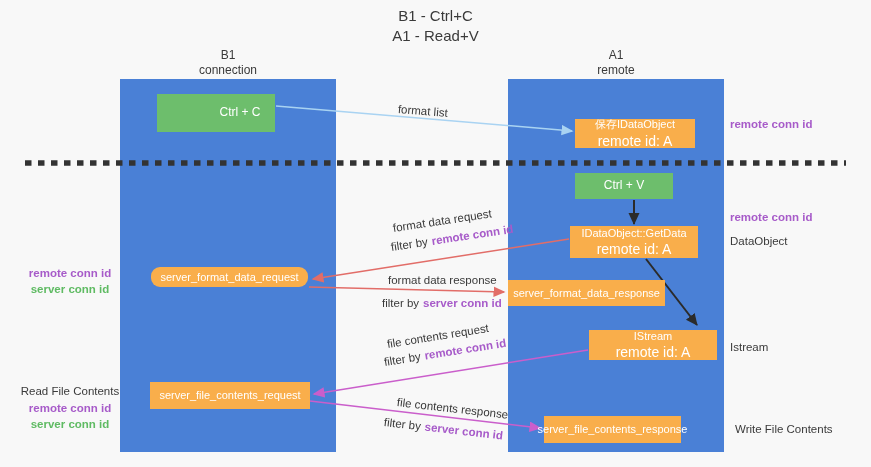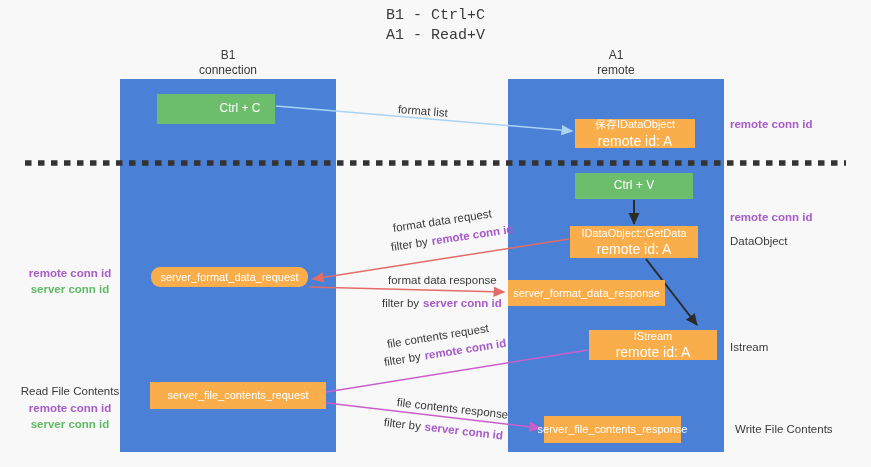--- a/index.html
+++ b/index.html
@@ -1,20 +1,20 @@
 <!DOCTYPE html>
 <html><head>
 <meta charset="utf-8">
 <style>
   * { margin:0; padding:0; box-sizing:border-box; }
   html,body { background:#ffffff; font-family:"Liberation Sans", sans-serif; }
   .canvas { position:relative; width:871px; height:467px; background:#f8f8f8; overflow:hidden; }
 
   .title { position:absolute; top:6px; left:0; width:100%; text-align:center;
-           font-size:15px; color:#3a3a3a; line-height:1.3;font-family:Liberation Mono, monospace; }
+           font-size:15px; color:#3a3a3a; line-height:1.3; }
 
   .lane { position:absolute; top:79px; height:373px; width:216px; background:#4a80d6; }
   .lane-left  { left:120px; }
   .lane-right { left:508px; }
   .lane-header { position:absolute; width:216px; text-align:center; font-size:12px;
                  color:#3a3a3a; line-height:1.25; }
 
   .node { position:absolute; display:flex; flex-direction:column; align-items:center;
           justify-content:center; color:#fff; text-align:center; line-height:1.3; }
   .node-orange { background:#f9ae4b; font-size:11px; }
@@ -80,30 +80,30 @@
 
     <line x1="569" y1="239" x2="313" y2="279" stroke="#e26d68" stroke-width="1.5" marker-end="url(#m-red)"></line>
 
     <line x1="309" y1="287" x2="504" y2="292" stroke="#e26d68" stroke-width="1.5" marker-end="url(#m-red)"></line>
 
     <line x1="588" y1="350" x2="314" y2="394" stroke="#ca5ecb" stroke-width="1.5" marker-end="url(#m-mag)"></line>
 
     <line x1="310" y1="401" x2="540" y2="428" stroke="#ca5ecb" stroke-width="1.5" marker-end="url(#m-mag)"></line>
   </svg>
 
-  <div class="node node-green" style="left:157px; top:94px; width:118px; height:30px;padding-left:48px;">
+  <div class="node node-green" style="left:157px; top:94px; width:118px; height:38px;padding-left:48px;">
     <div>Ctrl + C</div>
   </div>
 
   <div class="node node-orange" style="left:575px; top:119px; width:120px; height:29px;">
     <div>保存IDataObject</div>
     <div class="l2">remote id: A</div>
   </div>
 
-  <div class="node node-green" style="left:575px; top:173px; width:118px; height:26px;">
+  <div class="node node-green" style="left:575px; top:173px; width:98px; height:26px;">
     <div>Ctrl + V</div>
   </div>
 
   <div class="node node-orange" style="left:570px; top:226px; width:128px; height:32px;">
     <div>IDataObject::GetData</div>
     <div class="l2">remote id: A</div>
   </div>
 
   <div class="node node-orange" style="left:151px; top:267px; width:157px; height:20px;border-radius:9px;">
     <div>server_format_data_request</div>
@@ -111,21 +111,21 @@
 
   <div class="node node-orange" style="left:508px; top:280px; width:157px; height:26px;">
     <div>server_format_data_response</div>
   </div>
 
   <div class="node node-orange" style="left:589px; top:330px; width:128px; height:30px;">
     <div>IStream</div>
     <div class="l2">remote id: A</div>
   </div>
 
-  <div class="node node-orange" style="left:150px; top:382px; width:176px; height:27px;">
+  <div class="node node-orange" style="left:150px; top:382px; width:160px; height:27px;">
     <div>server_file_contents_request</div>
   </div>
 
   <div class="node node-orange" style="left:544px; top:416px; width:137px; height:27px;">
     <div>server_file_contents_response</div>
   </div>
 
   <div class="edge-label" style="left:398px; top:103px; transform:rotate(4.5deg);">format list</div>
 
   <div class="edge-label" style="left:393px; top:222px; transform:rotate(-8.5deg);">format data request</div>

